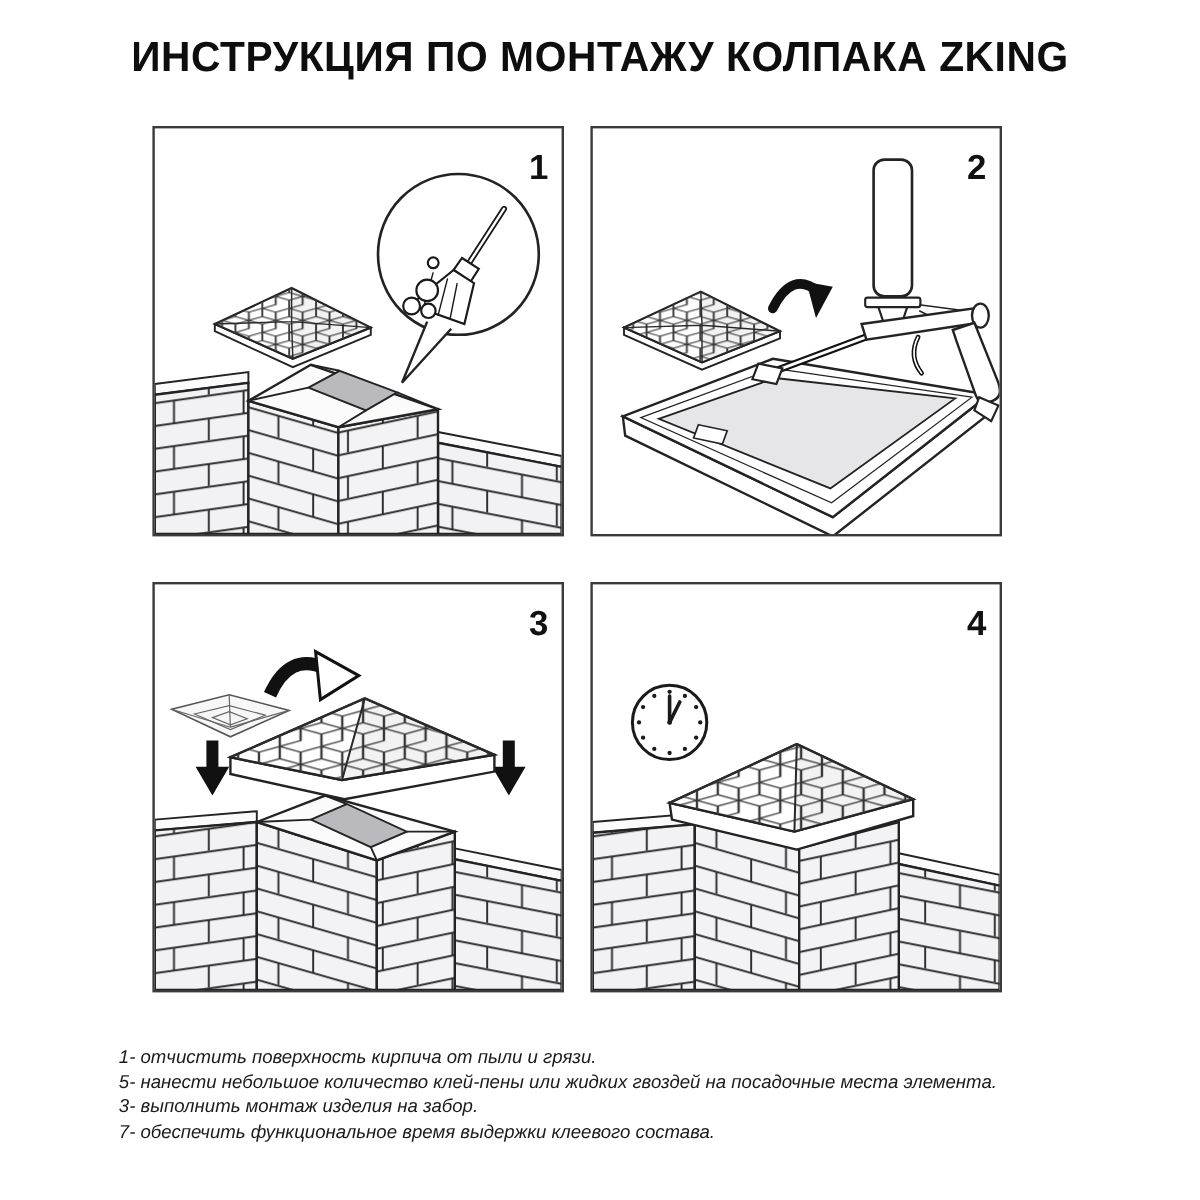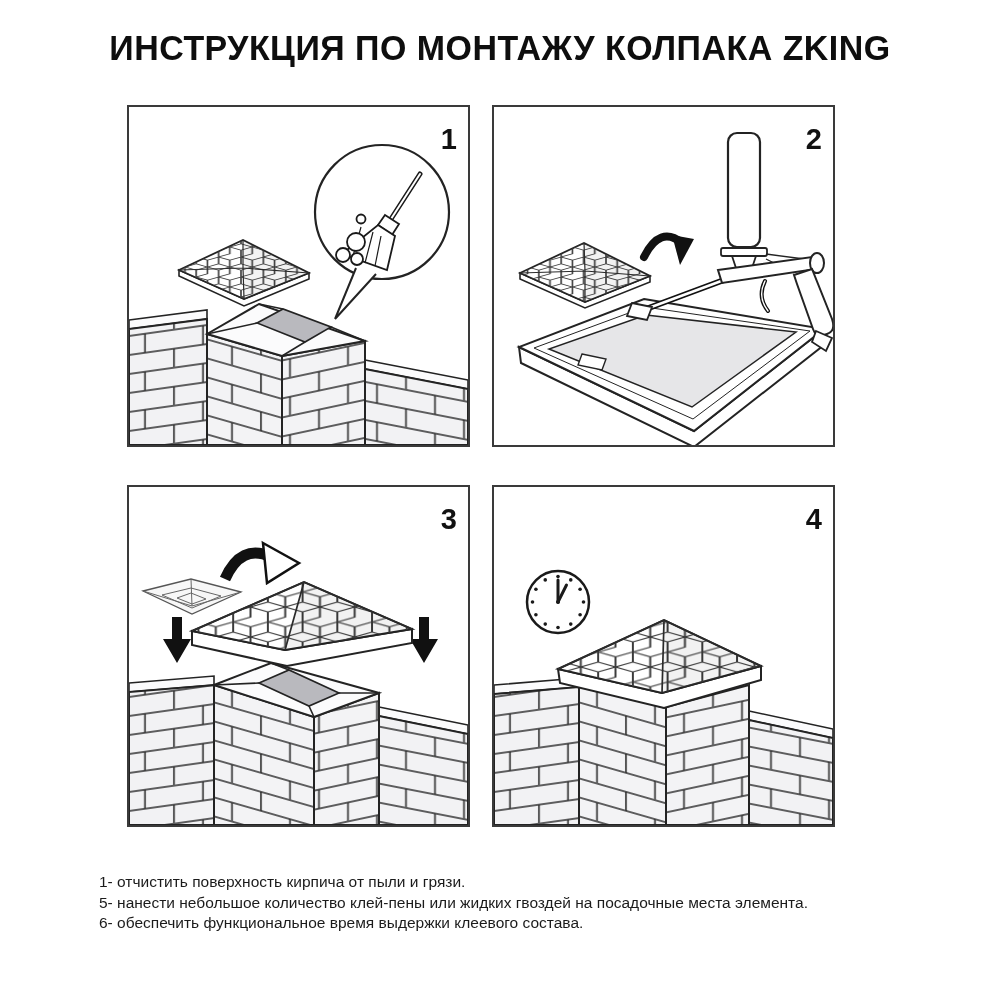--- a/index.html
+++ b/index.html
@@ -10,21 +10,21 @@
          transform:scaleX(.97);white-space:nowrap;}
   .panel{position:absolute;width:343px;height:342px;border:2px solid #3a3a3a;
          box-sizing:border-box;background:#fff;}
   #panel1{left:127px;top:105px;}
   #panel2{left:492px;top:105px;}
   #panel3{left:127px;top:485px;}
   #panel4{left:492px;top:485px;}
   .panel svg{display:block;width:100%;height:100%;}
   .num{font-family:"Liberation Sans", sans-serif;font-size:29px;font-weight:800;fill:#111;}
   .instructions{position:absolute;left:99px;top:872px;width:880px;
-                font-size:15.5px;line-height:20.6px;color:#1b1b1b;white-space:nowrap;}
+                font-size:15.5px;line-height:20.6px;color:#1b1b1b;white-space:nowrap;font-style:italic;}
 </style>
 </head>
 <body>
 
 <div class="page">
 
   <div class="title">ИНСТРУКЦИЯ ПО МОНТАЖУ КОЛПАКА ZKING</div>
 
   <svg width="0" height="0" style="position:absolute">
     <defs>
@@ -221,16 +221,17 @@
         <line x1="64" y1="115" x2="72.5" y2="98" stroke="#1a1a1a" stroke-width="3" stroke-linecap="round"></line>
         <circle cx="64" cy="115" r="2" fill="#1a1a1a"></circle>
       </g>
       <text class="num" x="328" y="42" text-anchor="end">4</text>
     </svg>
   </div>
 
   <div class="instructions">
     <div>1- отчистить поверхность кирпича от пыли и грязи.</div>
     <div>5- нанести небольшое количество клей-пены или жидких гвоздей на посадочные места элемента.</div>
-    <div>6- обеспечить функциональное время выдержки клеевого состава.</div>
+    <div>3- выполнить монтаж изделия на забор.</div>
+    <div>7- обеспечить функциональное время выдержки клеевого состава.</div>
   </div>
 
 </div>
 
 </body></html>

